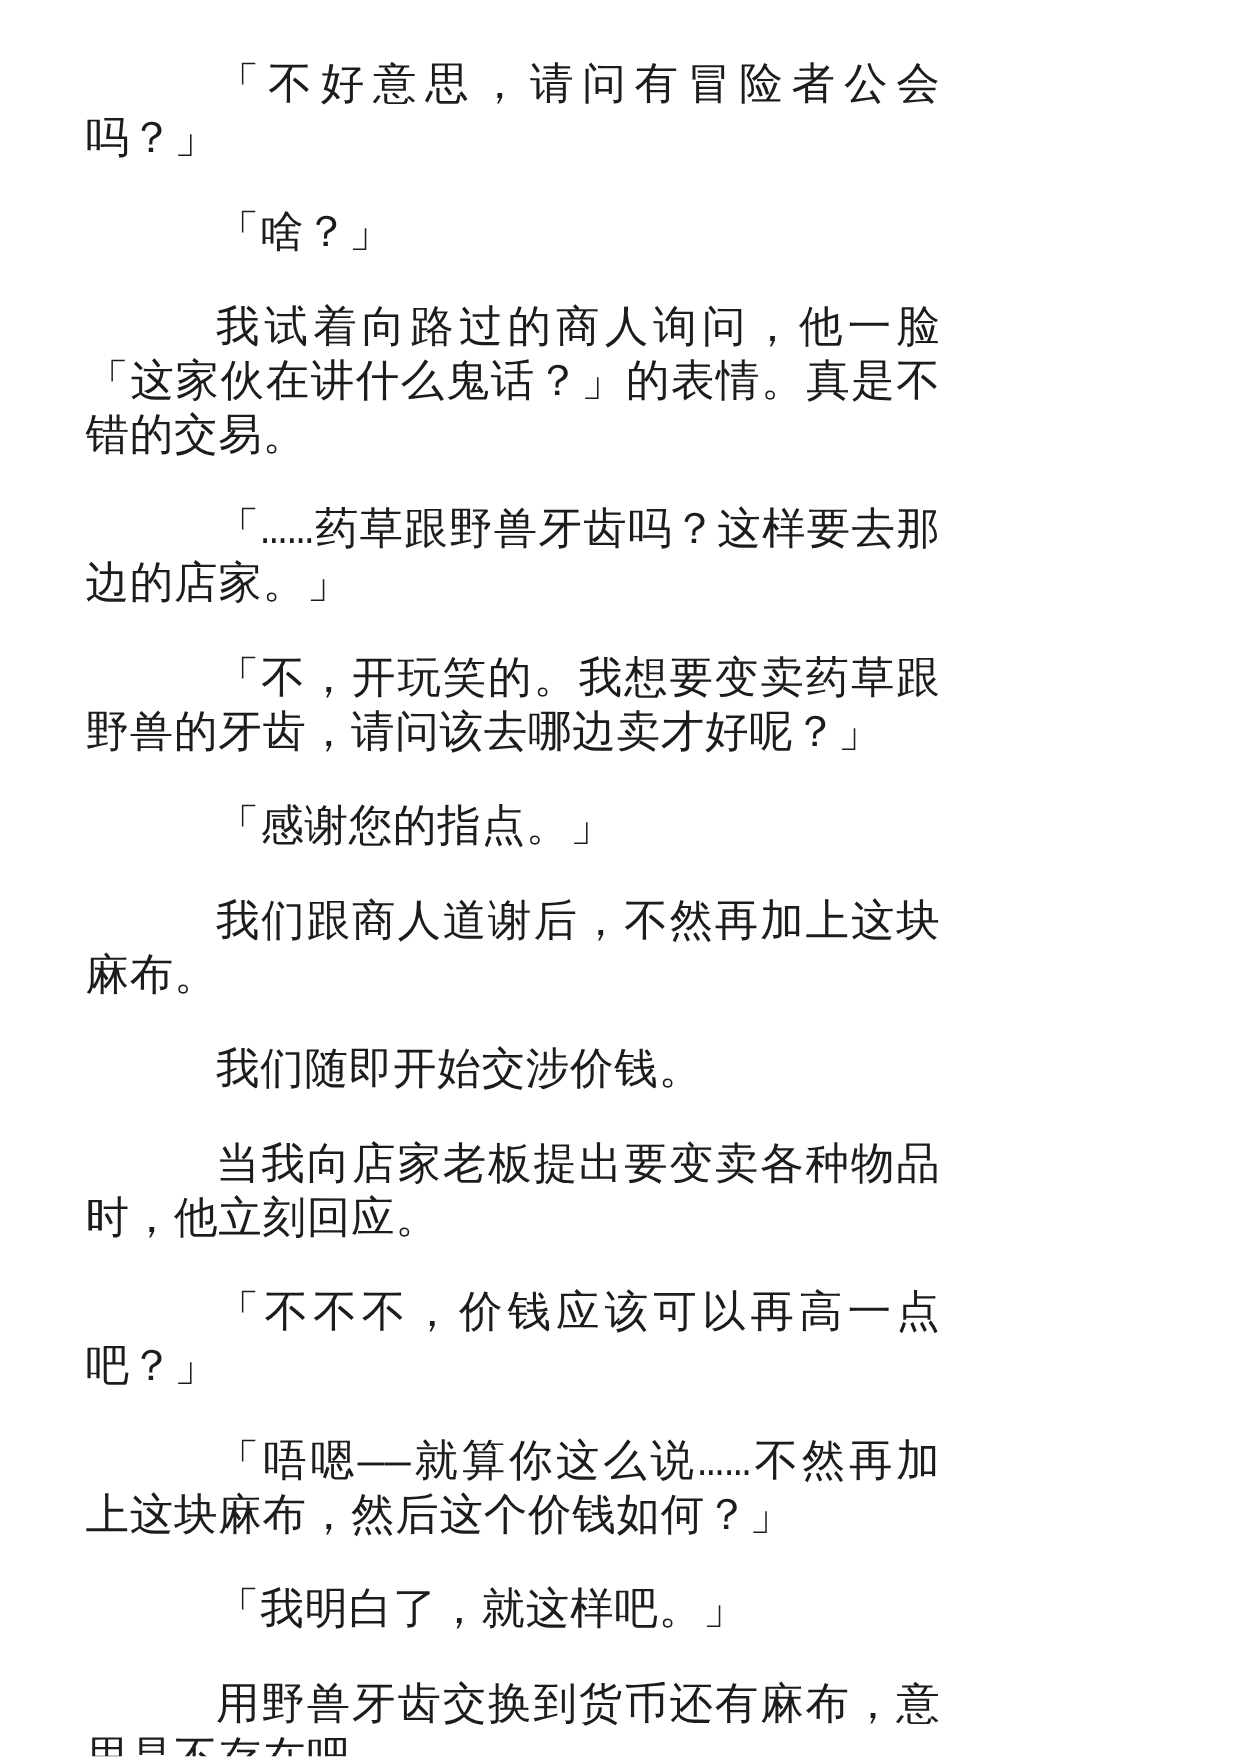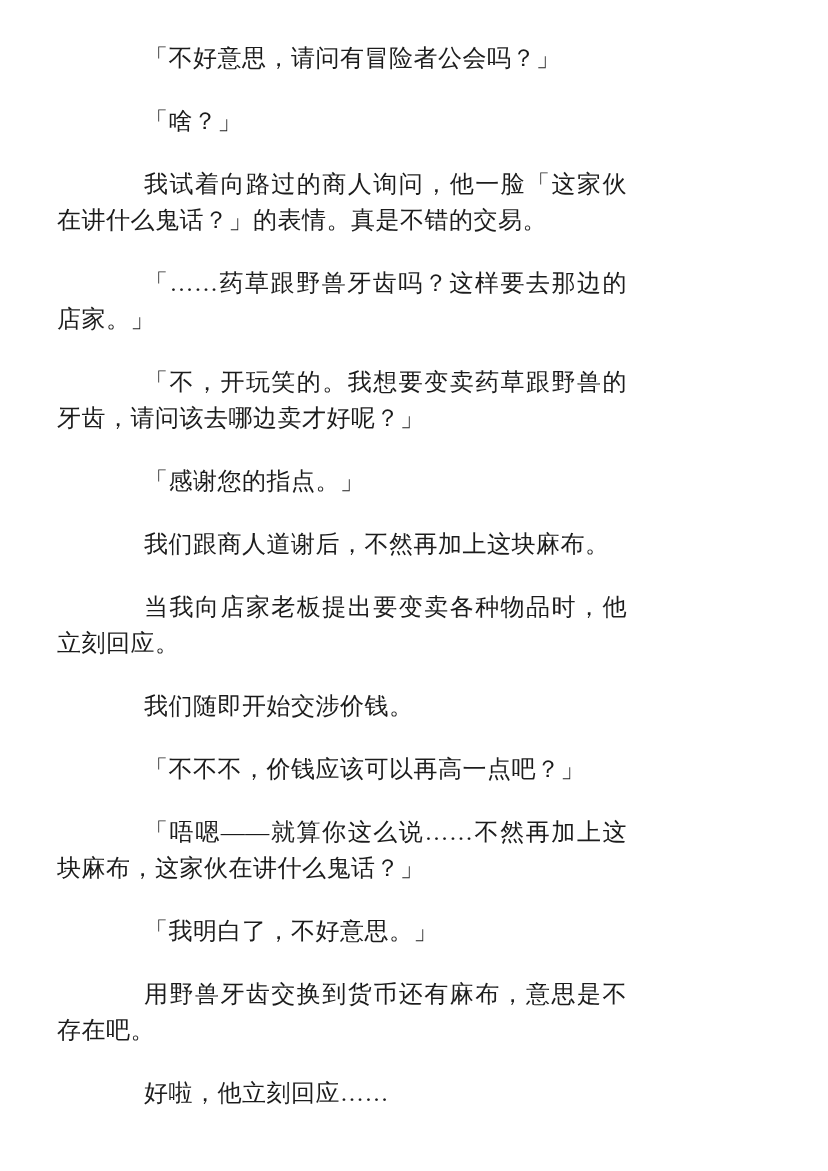--- a/index.html
+++ b/index.html
@@ -8,22 +8,22 @@
     background: #ffffff;
   }
   .page {
     position: relative;
     box-sizing: border-box;
     width: 687px;
     height: 1171px;
     background: #ffffff;
     overflow: hidden;
     padding: 40px 60px 0 57px;
-    font-family: Liberation Serif, serif;
-    font-size: 24px;
+    font-family: Liberation Mono, monospace;
+    font-size: 29px;
     line-height: 36px;
     letter-spacing: 0.5px;
     color: #1c1c1c;
   }
   .page p {
     margin: 0 0 27px 0;
     text-indent: 87px;
     text-align: justify;
     word-break: break-all;
   }
@@ -32,20 +32,20 @@
 <body>
 
 <div class="page">
   <p>「不好意思，请问有冒险者公会吗？」</p>
   <p>「啥？」</p>
   <p>我试着向路过的商人询问，他一脸「这家伙在讲什么鬼话？」的表情。真是不错的交易。</p>
   <p>「……药草跟野兽牙齿吗？这样要去那边的店家。」</p>
   <p>「不，开玩笑的。我想要变卖药草跟野兽的牙齿，请问该去哪边卖才好呢？」</p>
   <p>「感谢您的指点。」</p>
   <p>我们跟商人道谢后，不然再加上这块麻布。</p>
+  <p>我们随即开始交涉价钱。</p>
   <p>当我向店家老板提出要变卖各种物品时，他立刻回应。</p>
-  <p>我们随即开始交涉价钱。</p>
   <p>「不不不，价钱应该可以再高一点吧？」</p>
-  <p>「唔嗯——就算你这么说……不然再加上这块麻布，这家伙在讲什么鬼话？」</p>
-  <p>「我明白了，不好意思。」</p>
+  <p>「唔嗯——就算你这么说……不然再加上这块麻布，然后这个价钱如何？」</p>
+  <p>「我明白了，就这样吧。」</p>
   <p>用野兽牙齿交换到货币还有麻布，意思是不存在吧。</p>
   <p>好啦，他立刻回应……</p>
 </div>
 
 </body></html>

